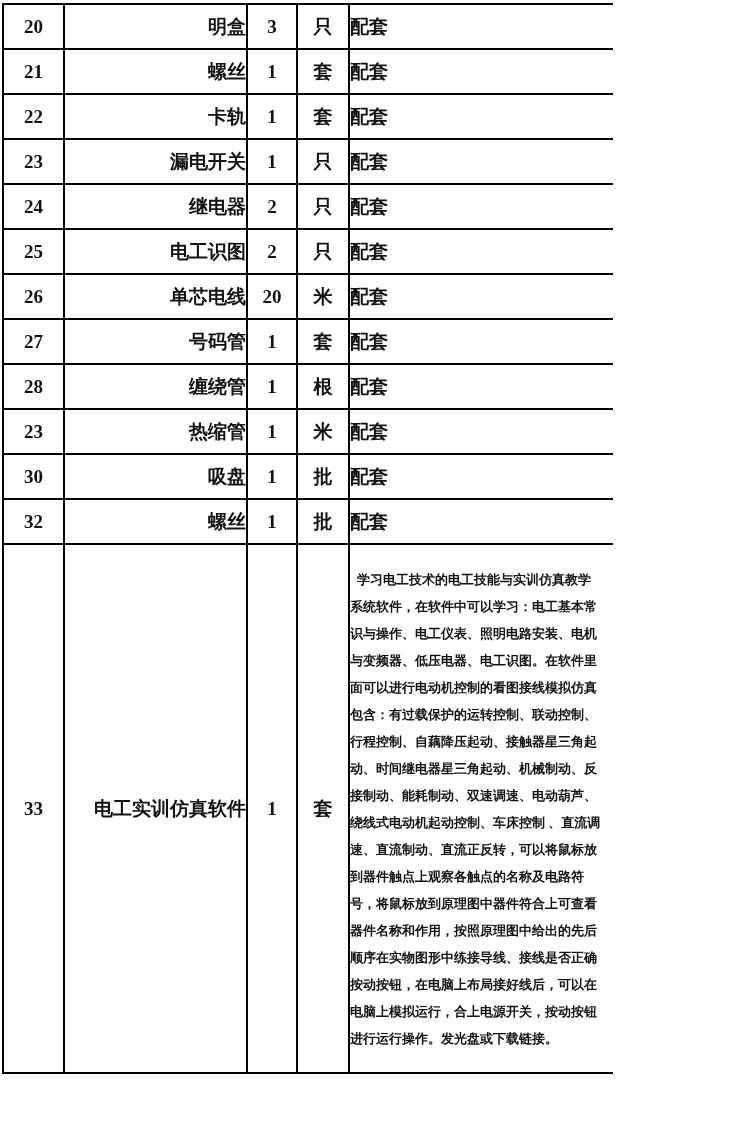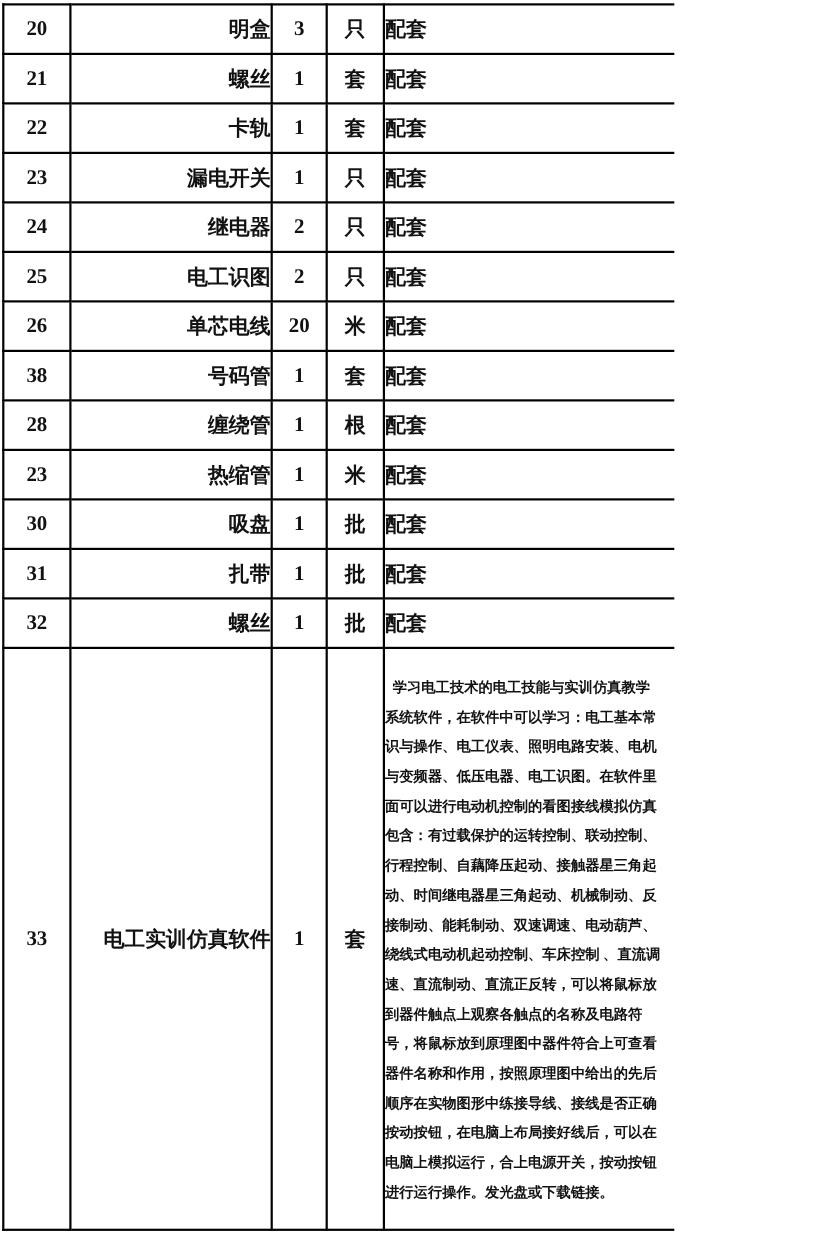--- a/index.html
+++ b/index.html
@@ -112,21 +112,21 @@
         <td class="c-remark">配套</td>
       </tr>
       <tr class="item">
         <td class="c-num">26</td>
         <td class="c-name">单芯电线</td>
         <td class="c-qty">20</td>
         <td class="c-unit">米</td>
         <td class="c-remark">配套</td>
       </tr>
       <tr class="item">
-        <td class="c-num">38</td>
+        <td class="c-num">27</td>
         <td class="c-name">号码管</td>
         <td class="c-qty">1</td>
         <td class="c-unit">套</td>
         <td class="c-remark">配套</td>
       </tr>
       <tr class="item">
         <td class="c-num">28</td>
         <td class="c-name">缠绕管</td>
         <td class="c-qty">1</td>
         <td class="c-unit">根</td>
@@ -135,27 +135,20 @@
       <tr class="item">
         <td class="c-num">23</td>
         <td class="c-name">热缩管</td>
         <td class="c-qty">1</td>
         <td class="c-unit">米</td>
         <td class="c-remark">配套</td>
       </tr>
       <tr class="item">
         <td class="c-num">30</td>
         <td class="c-name">吸盘</td>
-        <td class="c-qty">1</td>
-        <td class="c-unit">批</td>
-        <td class="c-remark">配套</td>
-      </tr>
-      <tr class="item">
-        <td class="c-num">31</td>
-        <td class="c-name">扎带</td>
         <td class="c-qty">1</td>
         <td class="c-unit">批</td>
         <td class="c-remark">配套</td>
       </tr>
       <tr class="item">
         <td class="c-num">32</td>
         <td class="c-name">螺丝</td>
         <td class="c-qty">1</td>
         <td class="c-unit">批</td>
         <td class="c-remark">配套</td>

